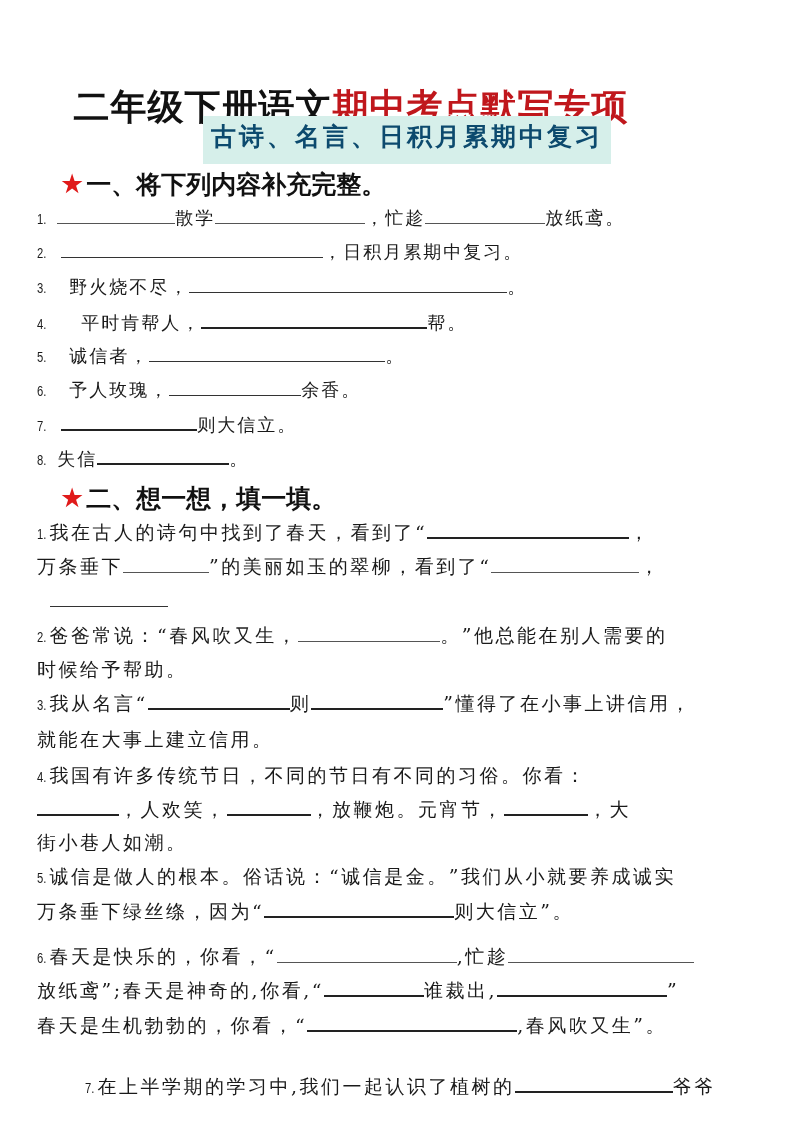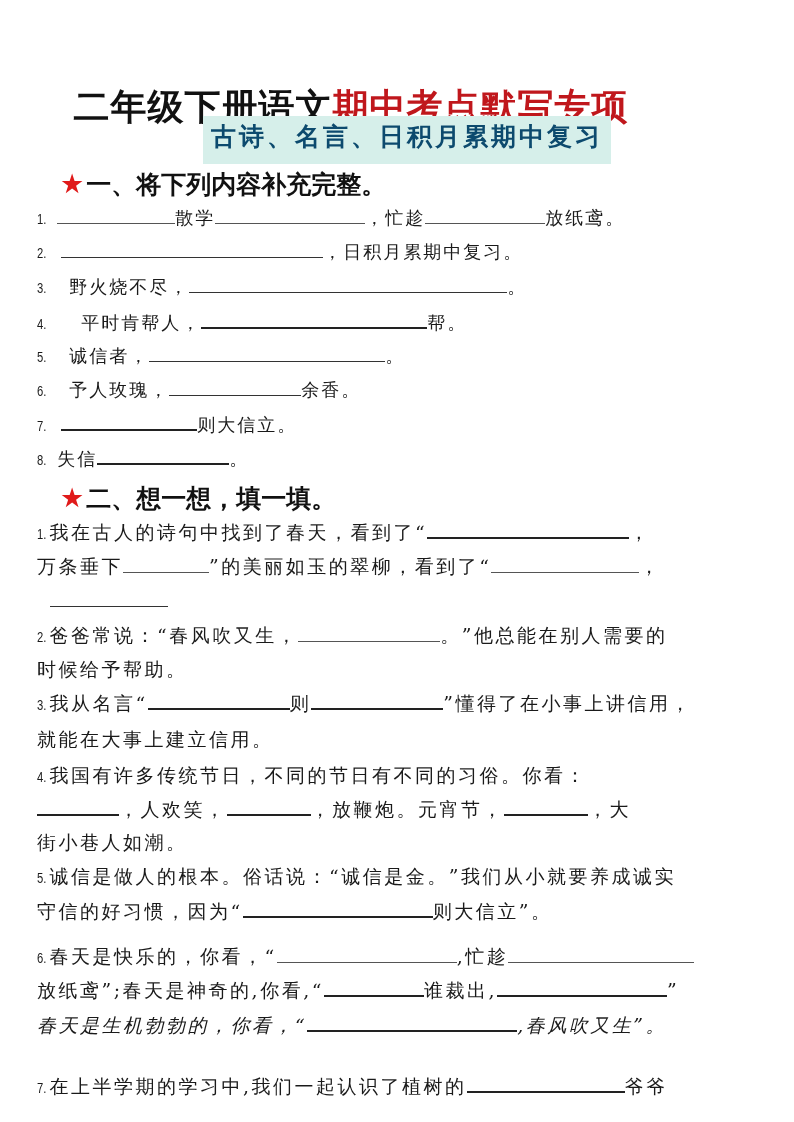--- a/index.html
+++ b/index.html
@@ -112,28 +112,28 @@
   <span class="blank thick" style="width:82px;"></span><span>，人欢笑，</span><span class="blank thick" style="width:84px;"></span><span>，放鞭炮。元宵节，</span><span class="blank thick" style="width:84px;"></span><span>，大</span>
 </div>
 <div class="line q" style="top:829px;">
   <span>街小巷人如潮。</span>
 </div>
 
 <div class="line q" style="top:863px;">
   <span class="num">5.</span><span>诚信是做人的根本。俗话说：“诚信是金。”我们从小就要养成诚实</span>
 </div>
 <div class="line q" style="top:898px;">
-  <span>守信的好习惯，因为“</span><span class="blank thick" style="width:190px;"></span><span>则大信立”。</span>
+  <span>万条垂下绿丝绦，因为“</span><span class="blank thick" style="width:190px;"></span><span>则大信立”。</span>
 </div>
 
 <div class="line q" style="top:943px;">
   <span class="num">6.</span><span>春天是快乐的，你看，“</span><span class="blank thin" style="width:180px;"></span><span>,忙趁</span><span class="blank thin" style="width:186px;"></span>
 </div>
 <div class="line q" style="top:977px;">
   <span>放纸鸢”;春天是神奇的,你看,“</span><span class="blank thick" style="width:100px;"></span><span>谁裁出,</span><span class="blank thick" style="width:170px;"></span><span>”</span>
 </div>
-<div class="line q" style="top:1012px;font-style:italic;">
+<div class="line q" style="top:1012px;">
   <span>春天是生机勃勃的，你看，“</span><span class="blank thick" style="width:210px;"></span><span>,春风吹又生”。</span>
 </div>
 
-<div class="line q" style="top:1073px;">
+<div class="line q" style="top:1073px;margin-left:48px;">
   <span class="num">7.</span><span>在上半学期的学习中,我们一起认识了植树的</span><span class="blank thick" style="width:158px;"></span><span>爷爷</span>
 </div>
 
 </body></html>

